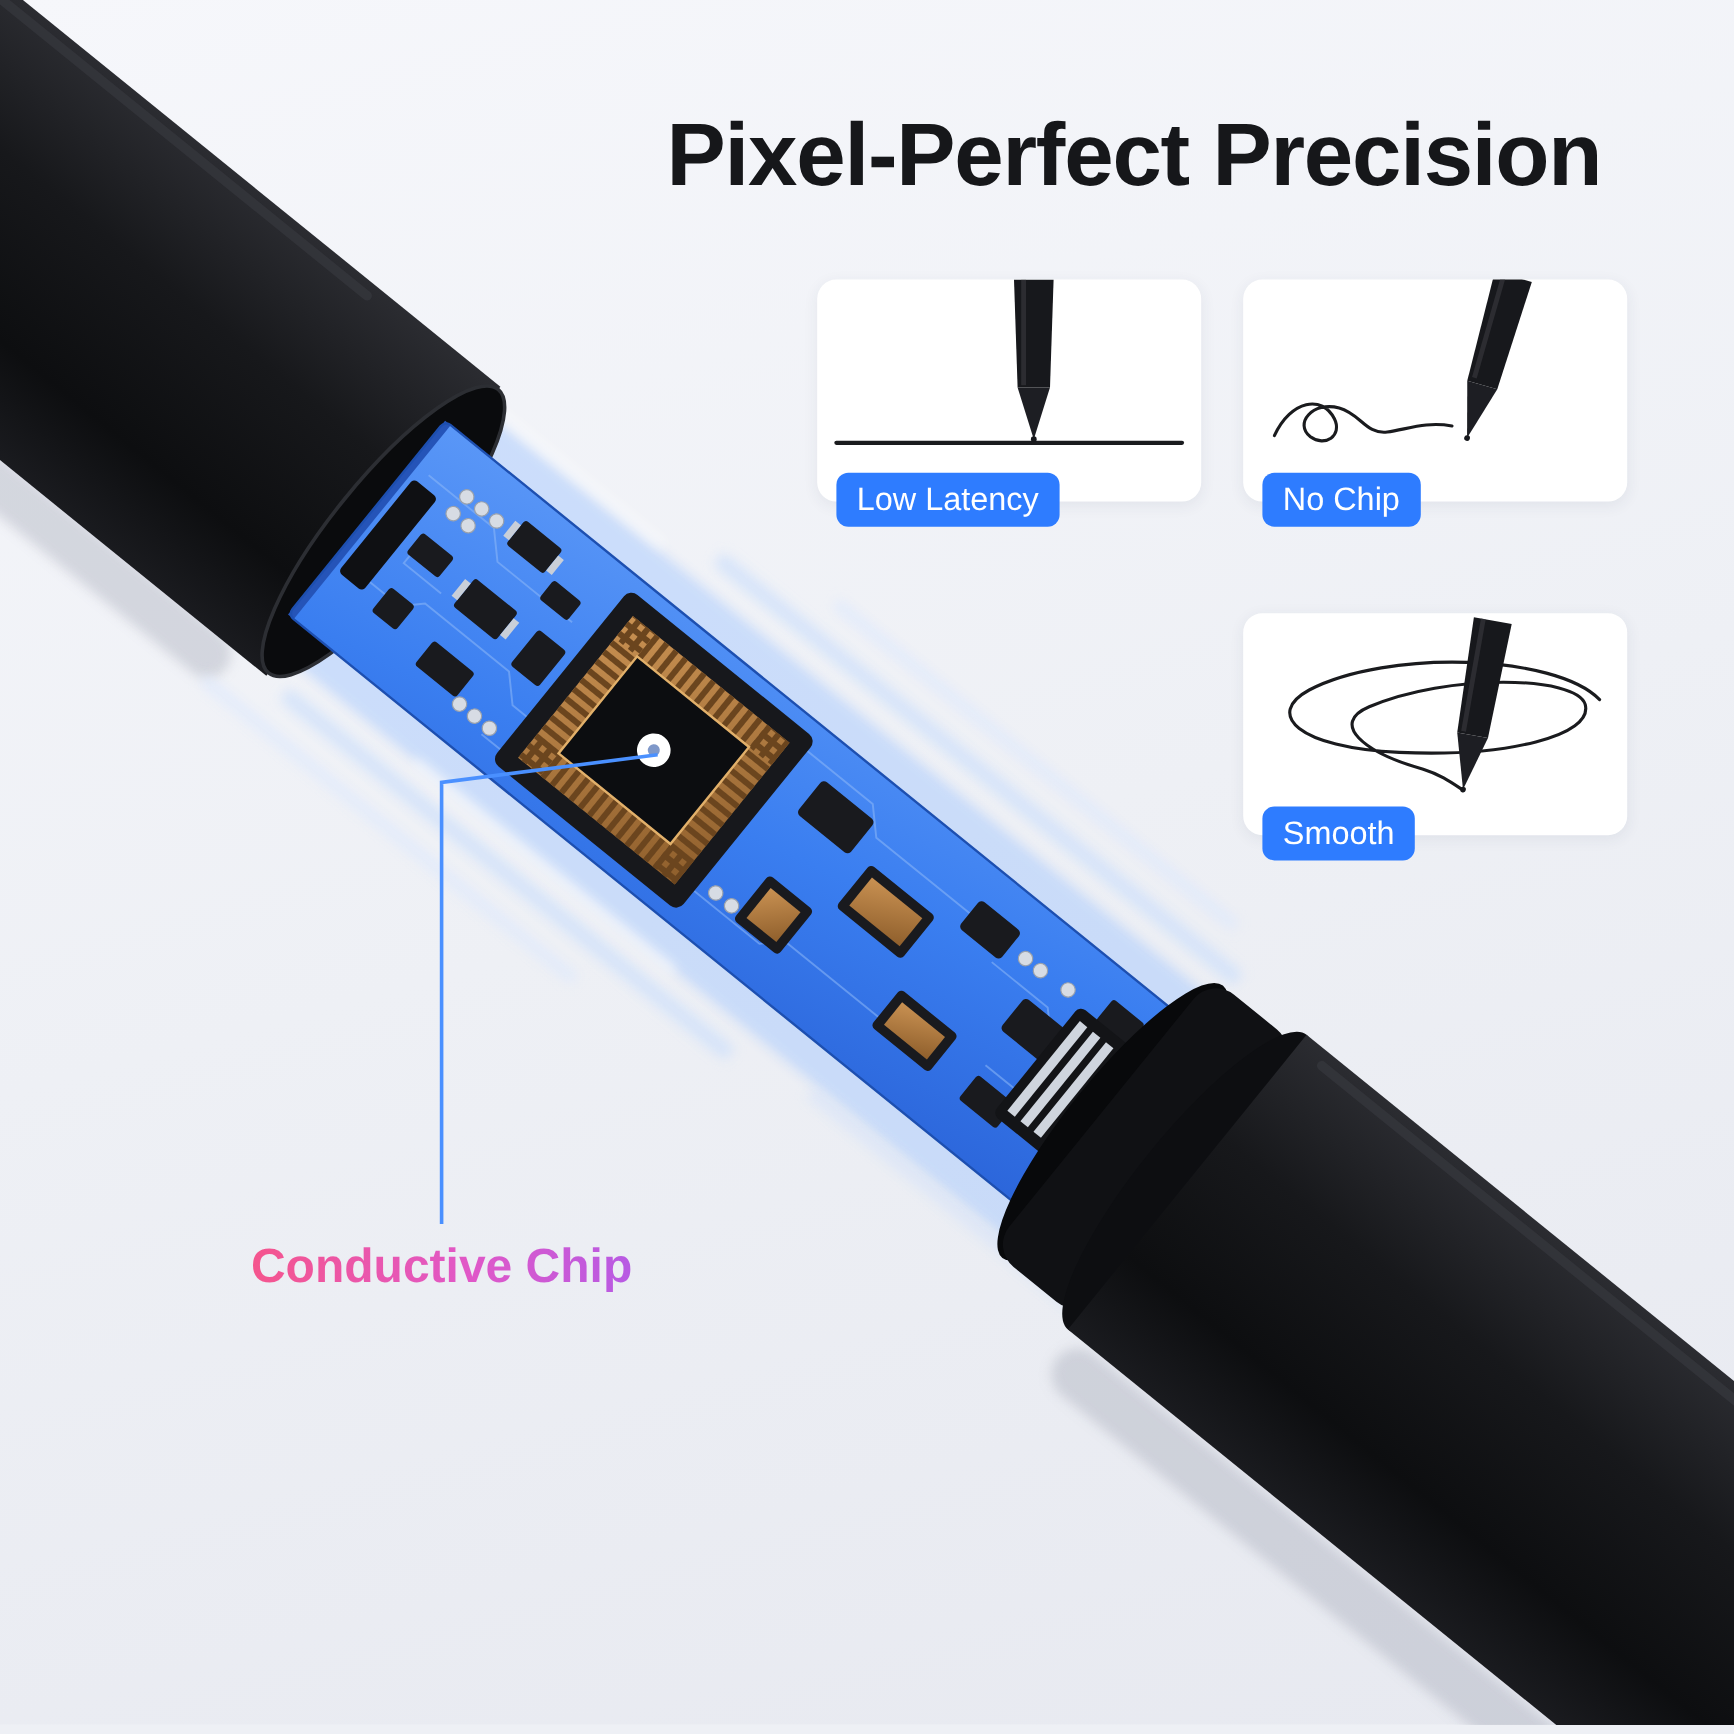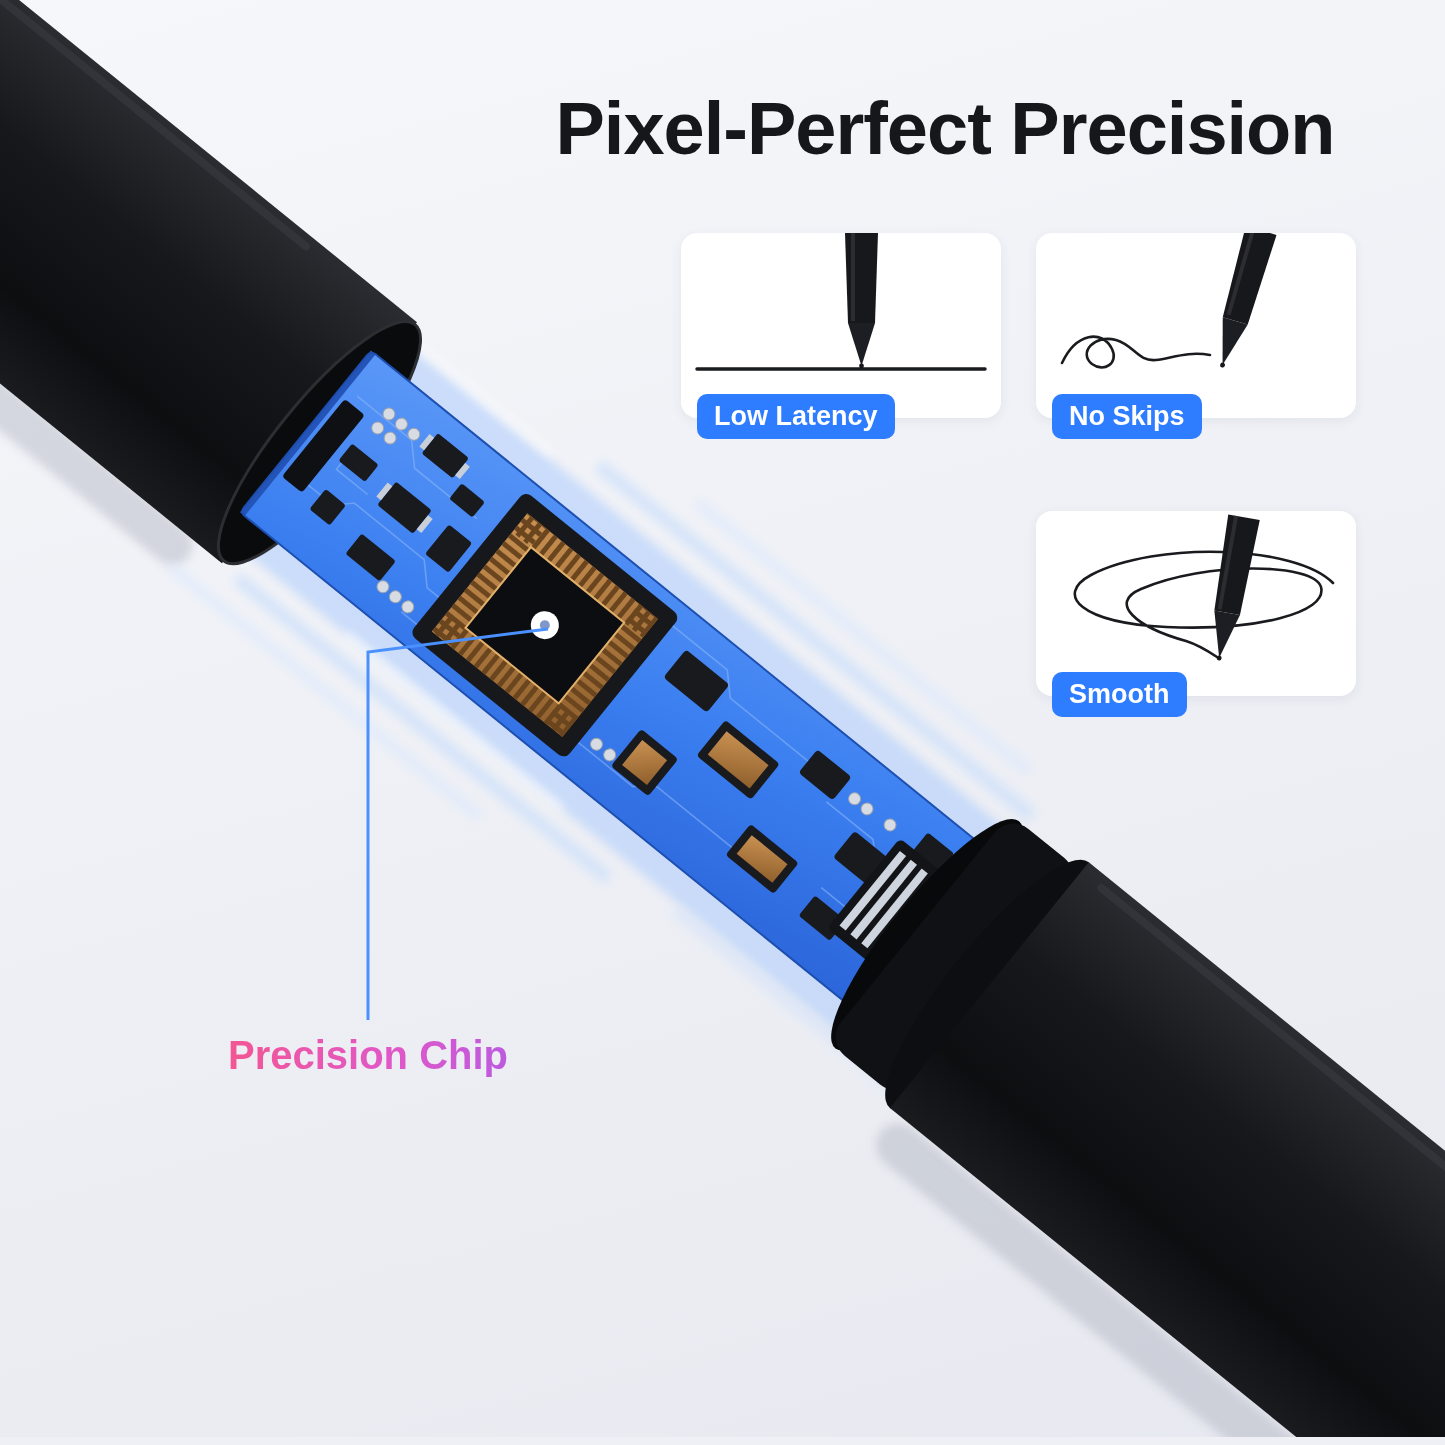--- a/index.html
+++ b/index.html
@@ -25,21 +25,21 @@
     box-shadow:0 3px 12px rgba(40,50,80,0.07);
   }
   .card > svg { position:absolute; inset:0; width:100%; height:100%; border-radius:16px; }
   .card1 { left:681px; top:233px; }
   .card2 { left:1036px; top:233px; }
   .card3 { left:1036px; top:511px; }
 
   .pill {
     position:absolute; left:16px; bottom:-21px;
     background:#2e7cff; color:#ffffff;
-    font-weight:700; font-size:27px; line-height:1;
+    font-weight:400; font-size:27px; line-height:1;
     padding:9px 17px; border-radius:10px; white-space:nowrap;
   }
 
   .callout-text {
     position:absolute; left:118px; top:1026px; width:500px;
     text-align:center; font-size:40px; font-weight:800; line-height:1.45;
   }
   .grad-line {
     display:block;
     background:linear-gradient(90deg,#ff5470 0%, #e058c8 55%, #9b5cf6 100%);
@@ -228,33 +228,33 @@
   <div class="card card2">
     <svg viewBox="0 0 320 185">
       <path d="M26,130 c14,-30 40,-34 50,-14 c7,14 -8,24 -20,15 c-14,-11 2,-30 24,-24 c18,5 22,22 40,20 c16,-2 32,-9 54,-5" stroke="#1a1b1e" stroke-width="2.6" fill="none" stroke-linecap="round"></path>
       <g transform="rotate(16 186 134)">
         <polygon points="170,-8 202,-8 199,86 173,86" fill="#17181c"></polygon>
         <rect x="176" y="-8" width="4" height="90" fill="#3a3b40" opacity="0.6"></rect>
         <polygon points="173,86 199,86 186,132" fill="#1d1e23"></polygon>
         <circle cx="186" cy="132" r="2.4" fill="#17181c"></circle>
       </g>
     </svg>
-    <span class="pill">No Skips</span>
+    <span class="pill">No Chip</span>
   </div>
 
   <div class="card card3">
     <svg viewBox="0 0 320 185">
       <path d="M297,72 C260,34 120,30 55,64 C18,84 45,112 130,116 C220,120 292,102 285,76 C278,52 170,50 105,78 C72,92 100,116 150,130 C163,134 172,140 181,146" stroke="#1a1b1e" stroke-width="2.6" fill="none" stroke-linecap="round"></path>
       <g transform="rotate(10 183 148)">
         <polygon points="167,4 199,4 196,101 170,101" fill="#17181c"></polygon>
         <rect x="173" y="4" width="4" height="95" fill="#3a3b40" opacity="0.6"></rect>
         <polygon points="170,101 196,101 183,147" fill="#1d1e23"></polygon>
         <circle cx="183" cy="147" r="2.4" fill="#17181c"></circle>
       </g>
     </svg>
     <span class="pill">Smooth</span>
   </div>
 
   <div class="callout-text">
-    <span class="grad-line">Precision Chip</span>
+    <span class="grad-line">Conductive Chip</span>
   </div>
 
 </div>
 
 </body></html>

